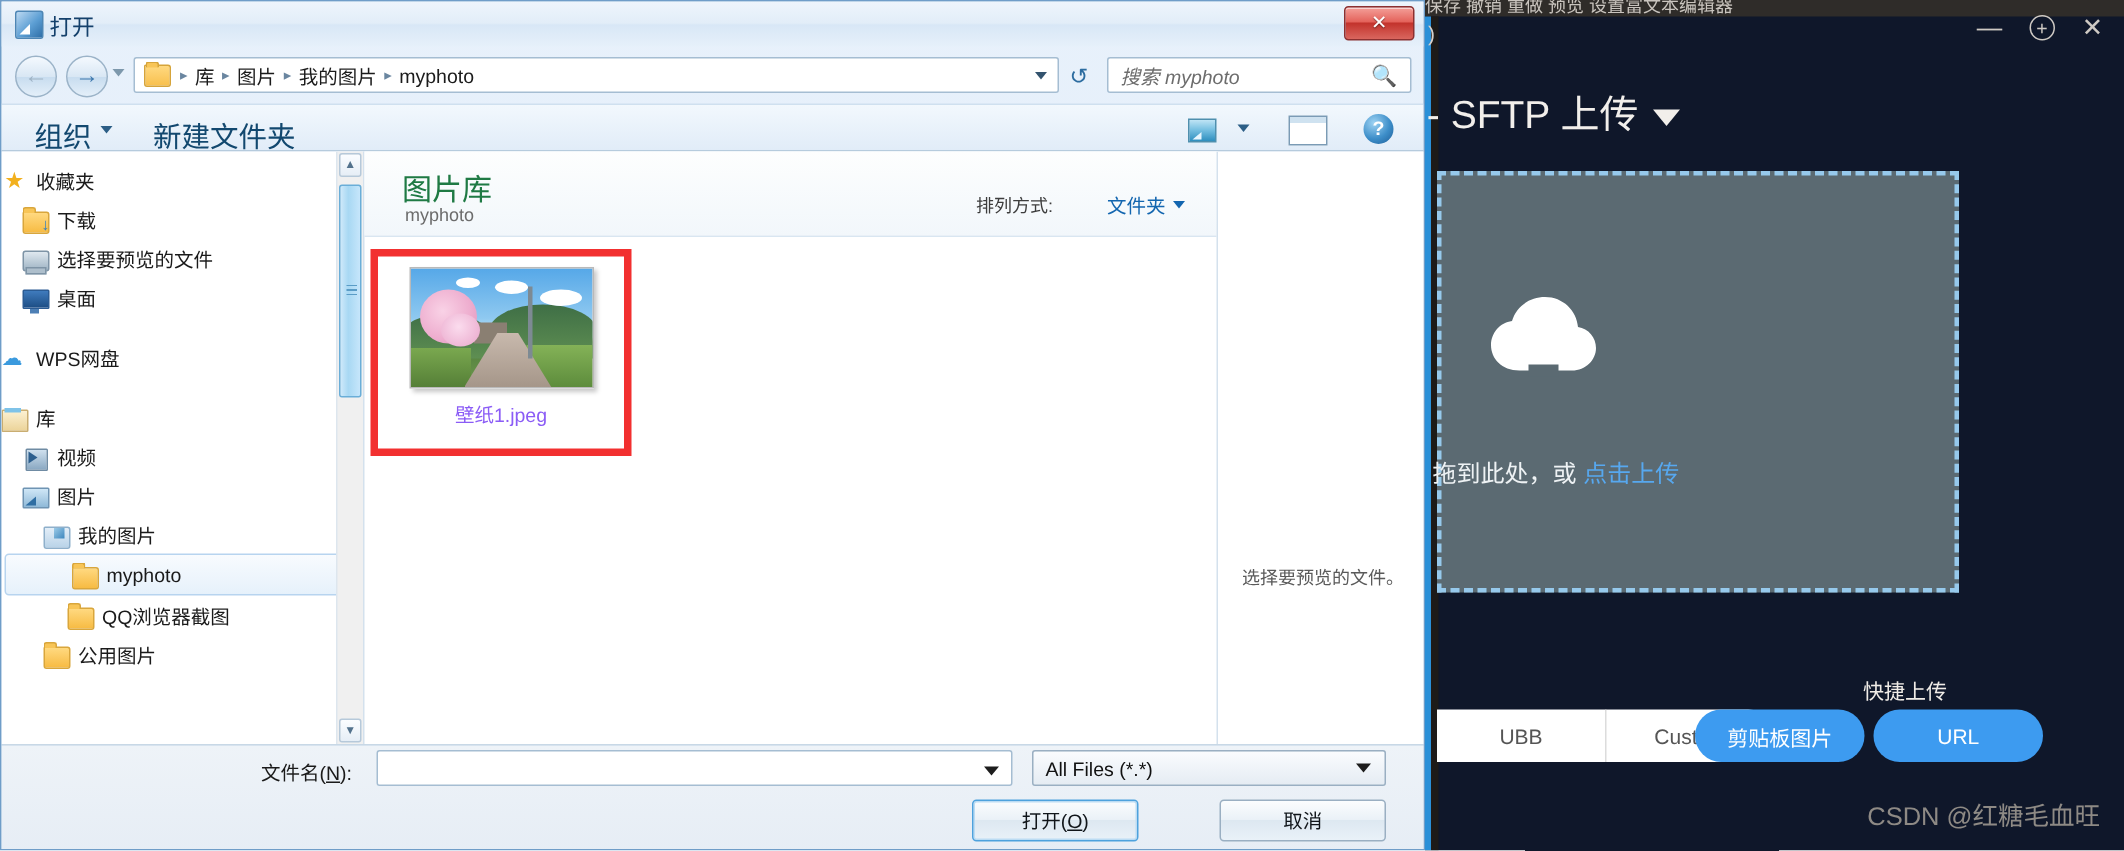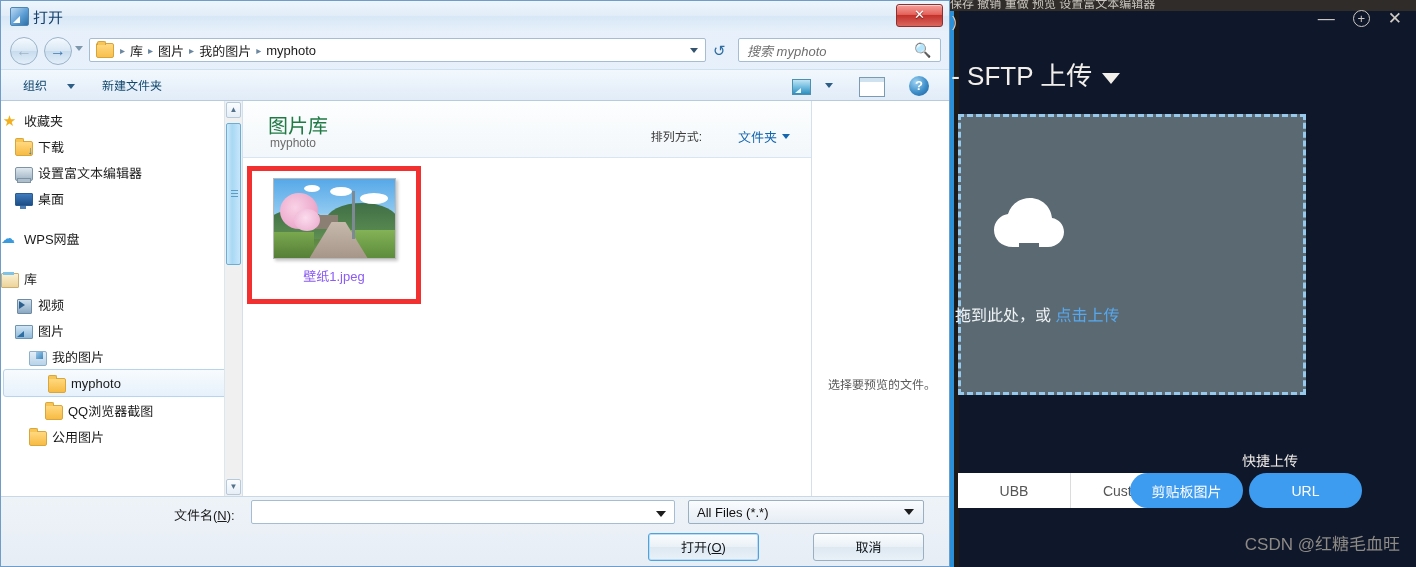--- a/index.html
+++ b/index.html
@@ -195,21 +195,21 @@
   .toolbar {
     height: 30px;
     position: relative;
     border-top: 1px solid #cfe0ef;
     border-bottom: 1px solid #b6cbdd;
     background: linear-gradient(to bottom, #f2f8fd 0%, #e1ecf8 100%);
   }
   .tb-item {
     position: absolute;
     top: 6px;
-    font-size: 12px;
+    font-size: 19px;
     color: #12486f;
     cursor: pointer;
     text-align: center;
   }
   .tb-organize { left: 22px; }
   .tb-caret {
     position: absolute;
     left: 66px; top: 14px;
     width: 0; height: 0;
     border-left: 4px solid transparent;
@@ -931,21 +931,21 @@
       <div class="tree-item indent-1">
         <div class="ti-icon">
             <div class="ic-folder ic-download"></div>
           </div>
         <span>下载</span>
       </div>
       <div class="tree-item indent-1">
         <div class="ti-icon">
             <div class="ic-recent"></div>
           </div>
-        <span>设置富文本编辑器</span>
+        <span>选择要预览的文件</span>
       </div>
       <div class="tree-item indent-1">
         <div class="ti-icon">
             <div class="ic-desktop"></div>
           </div>
         <span>桌面</span>
       </div>
 
       <div class="tree-gap"></div>
 

